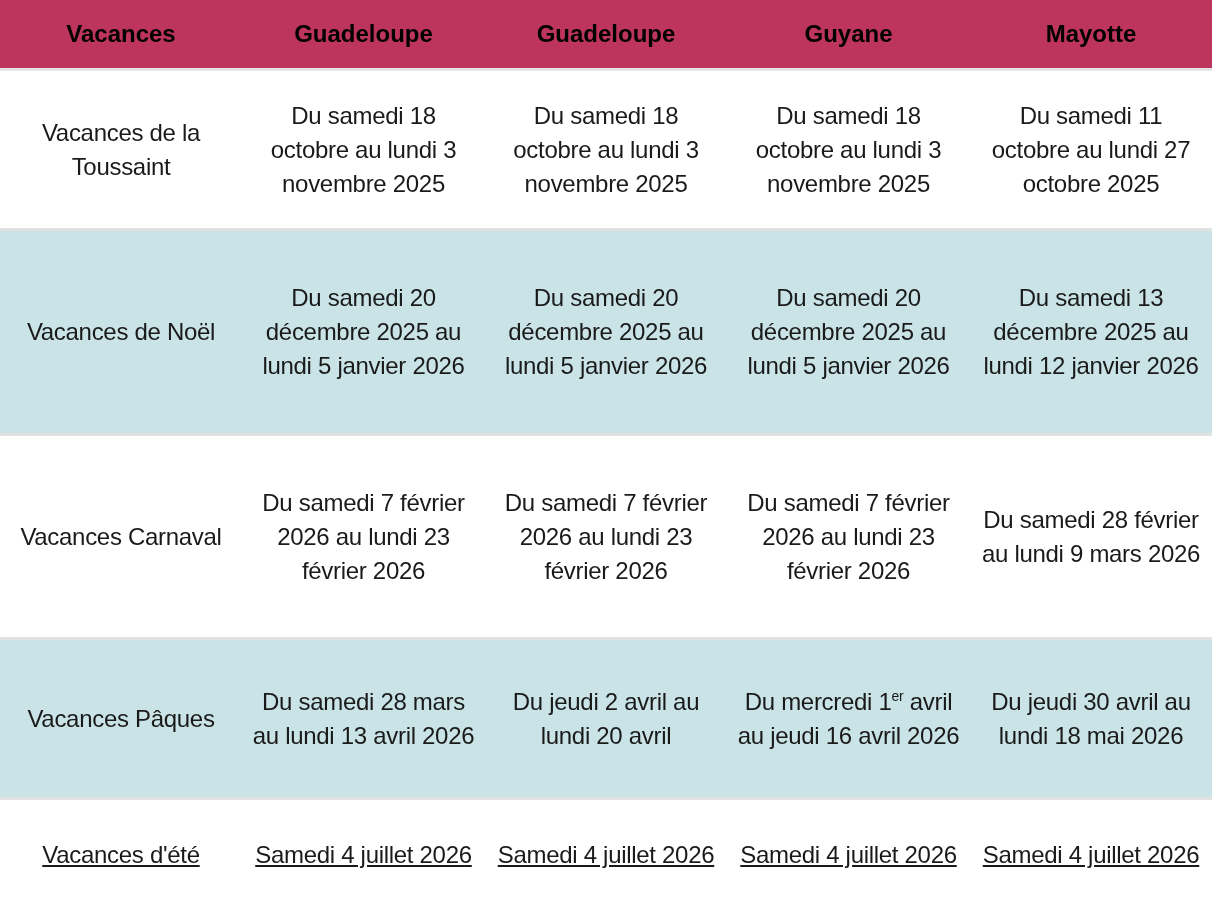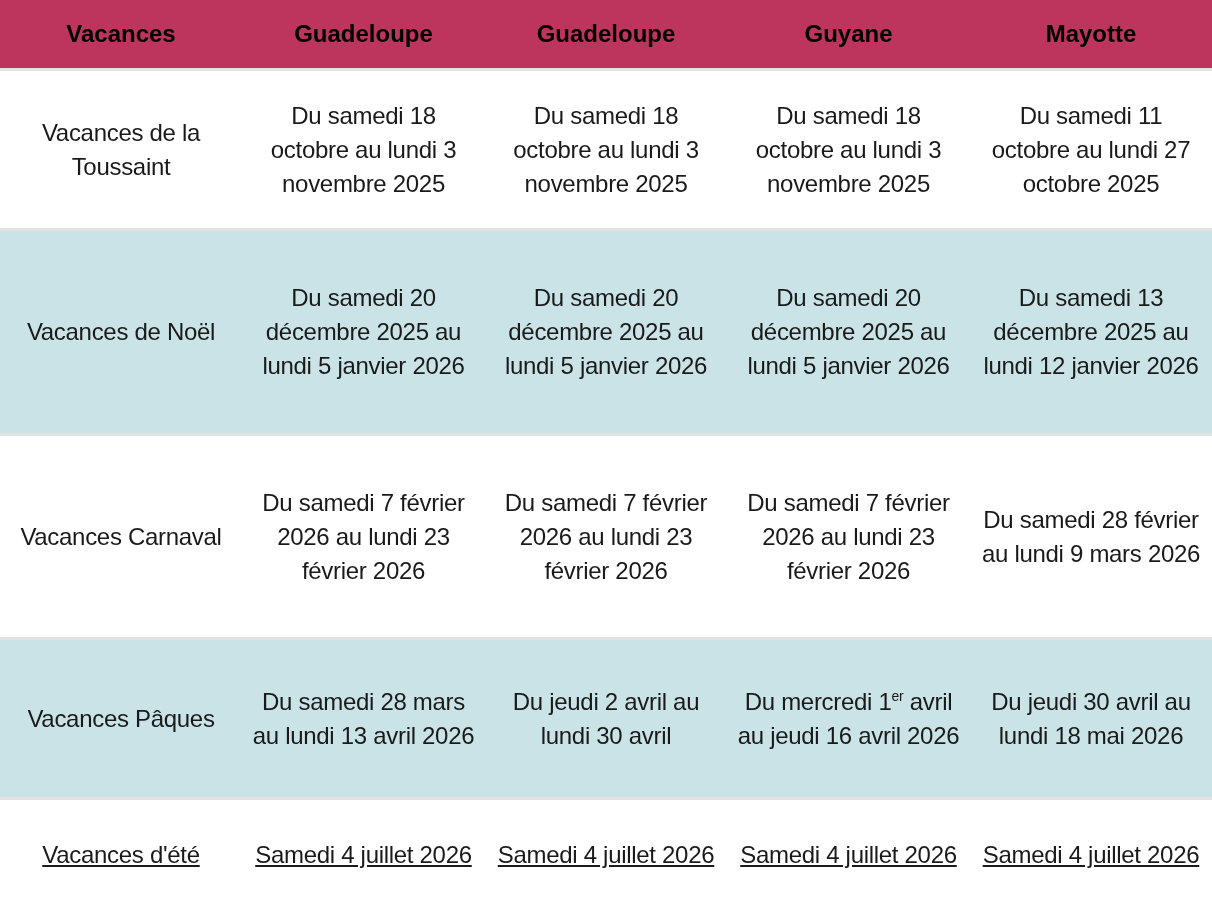--- a/index.html
+++ b/index.html
@@ -63,21 +63,21 @@
     <tr class="white r3">
       <td class="label">Vacances Carnaval</td>
       <td>Du samedi 7 février 2026 au lundi 23 février 2026</td>
       <td>Du samedi 7 février 2026 au lundi 23 février 2026</td>
       <td>Du samedi 7 février 2026 au lundi 23 février 2026</td>
       <td>Du samedi 28 février au lundi 9 mars 2026</td>
     </tr>
     <tr class="teal r4">
       <td class="label">Vacances Pâques</td>
       <td>Du samedi 28 mars au lundi 13 avril 2026</td>
-      <td>Du jeudi 2 avril au lundi 30 avril</td>
+      <td>Du jeudi 2 avril au lundi 20 avril</td>
       <td><span>Du mercredi 1</span><sup>er</sup><span> avril au jeudi 16 avril 2026</span></td>
       <td>Du jeudi 30 avril au lundi 18 mai 2026</td>
     </tr>
     <tr class="white r5">
       <td class="label">Vacances d'été</td>
       <td>Samedi 4 juillet 2026</td>
       <td>Samedi 4 juillet 2026</td>
       <td>Samedi 4 juillet 2026</td>
       <td>Samedi 4 juillet 2026</td>
     </tr>

